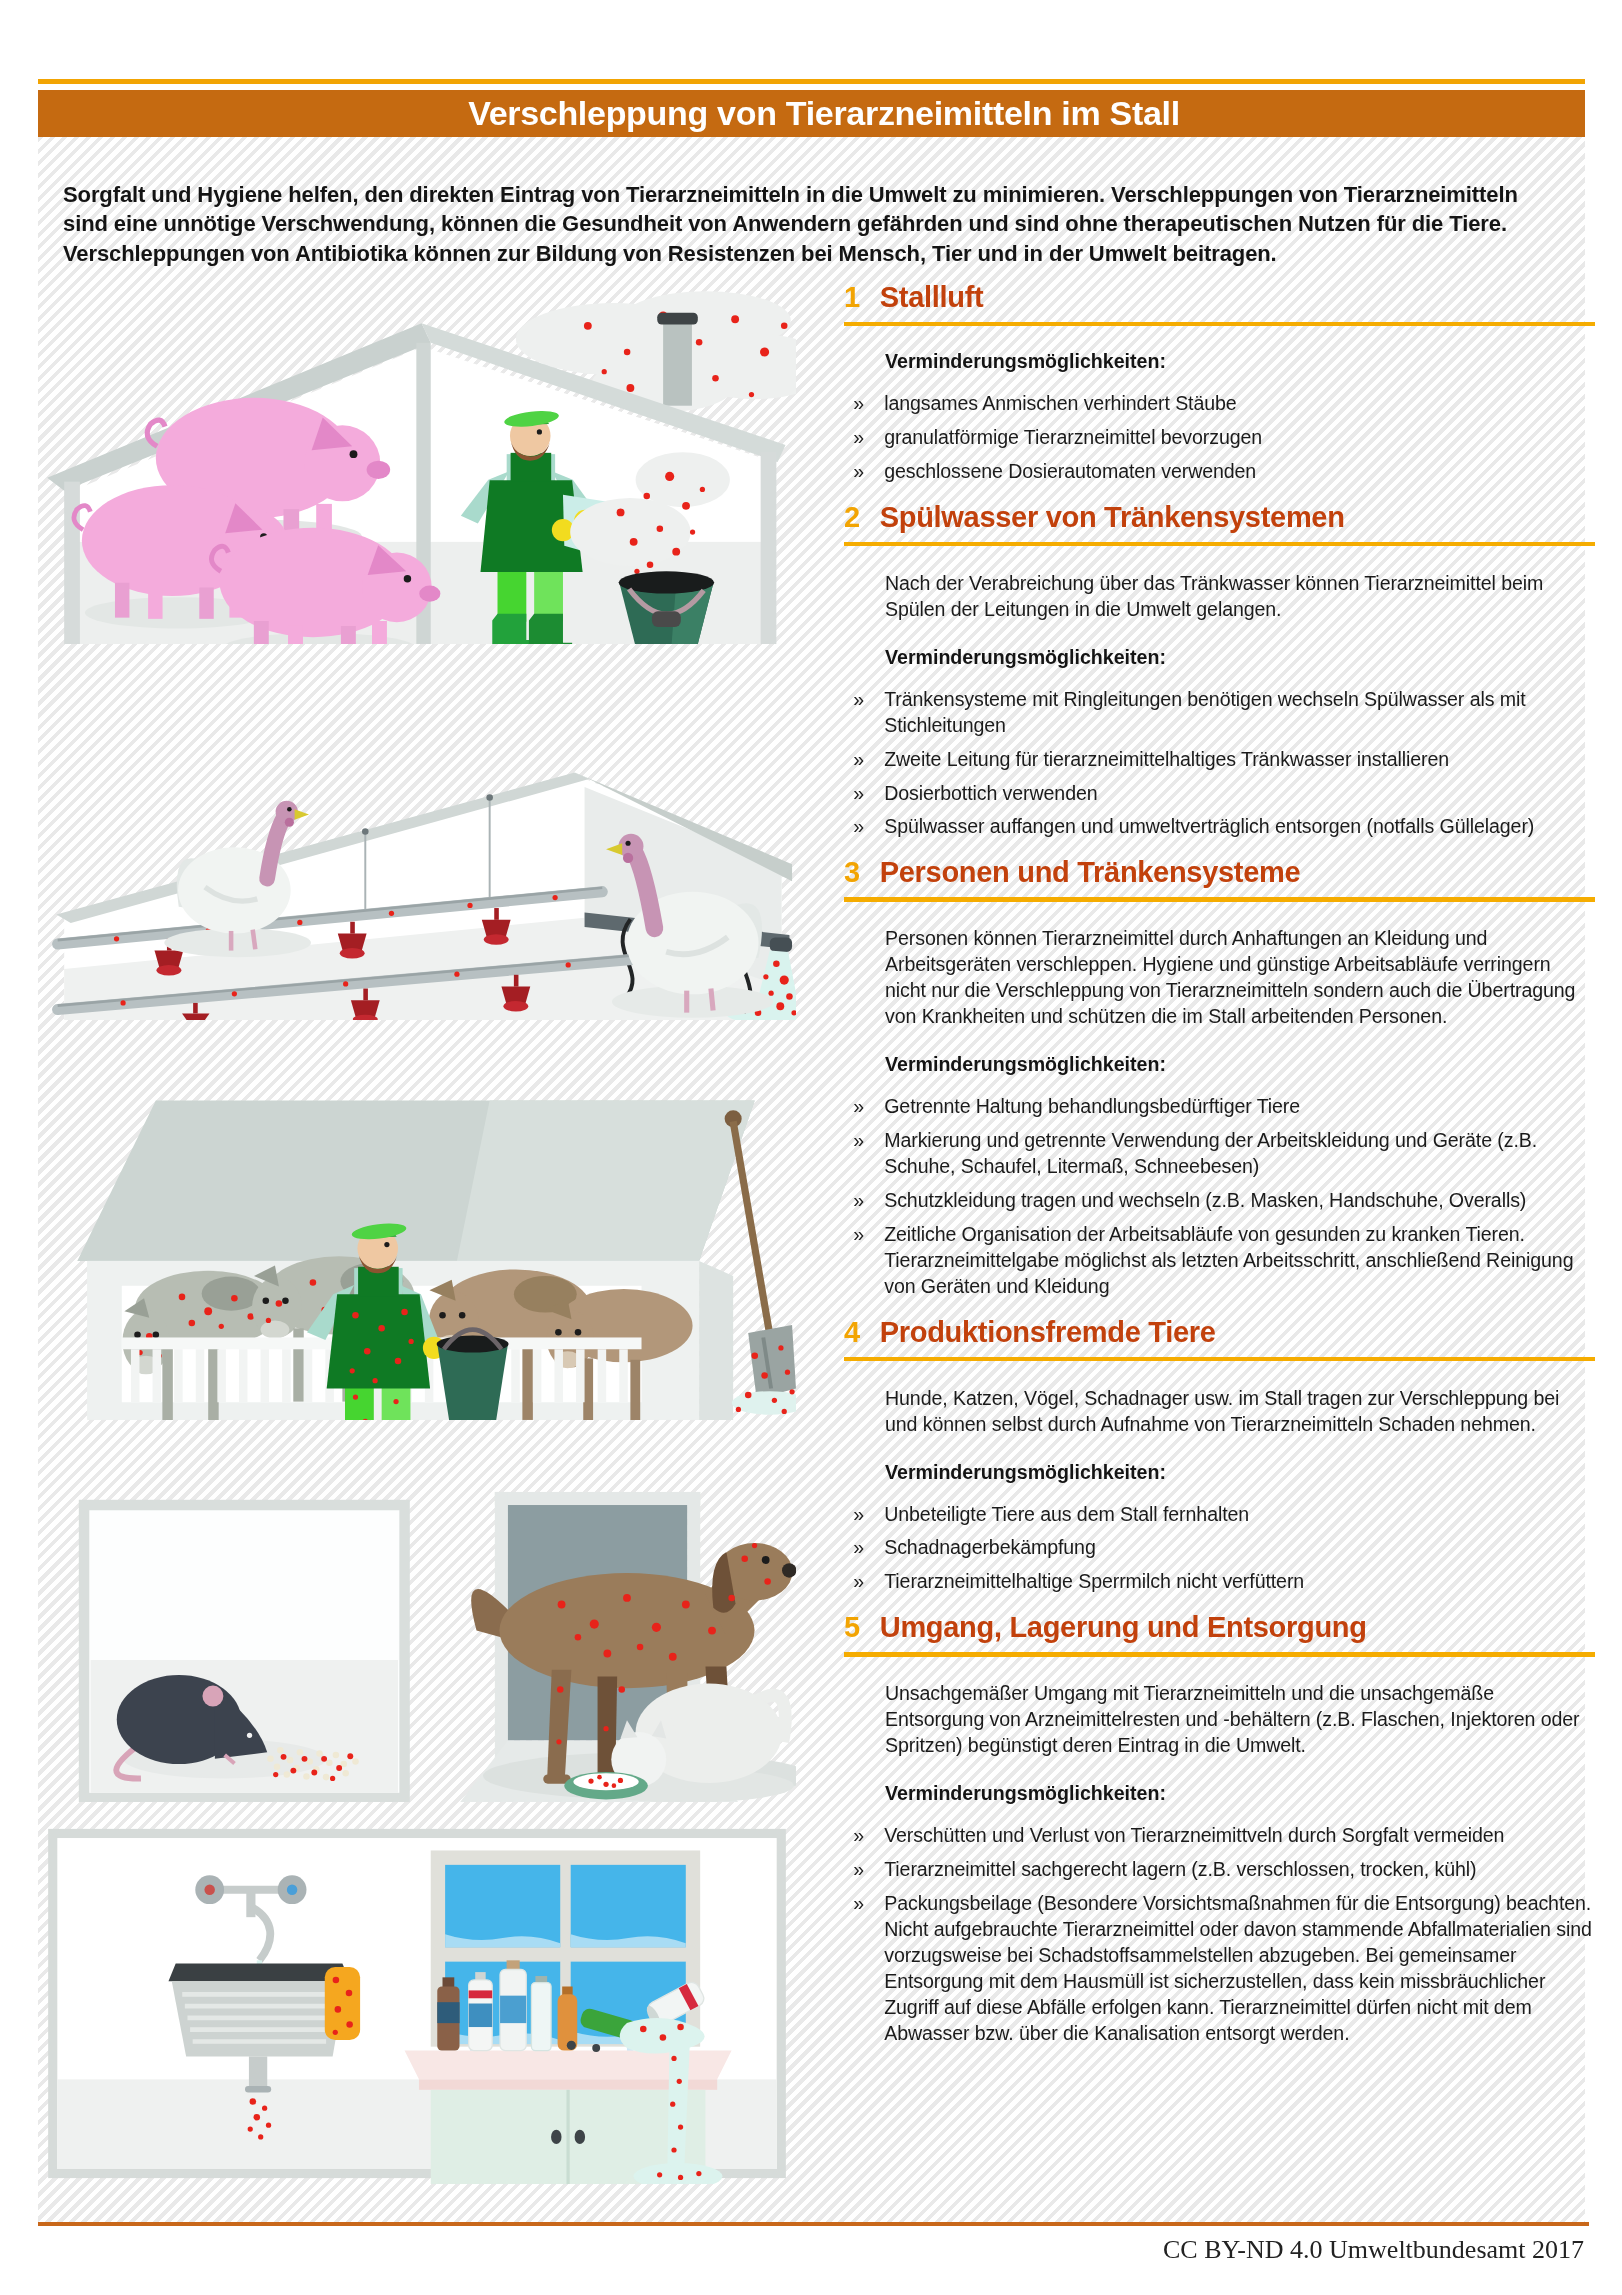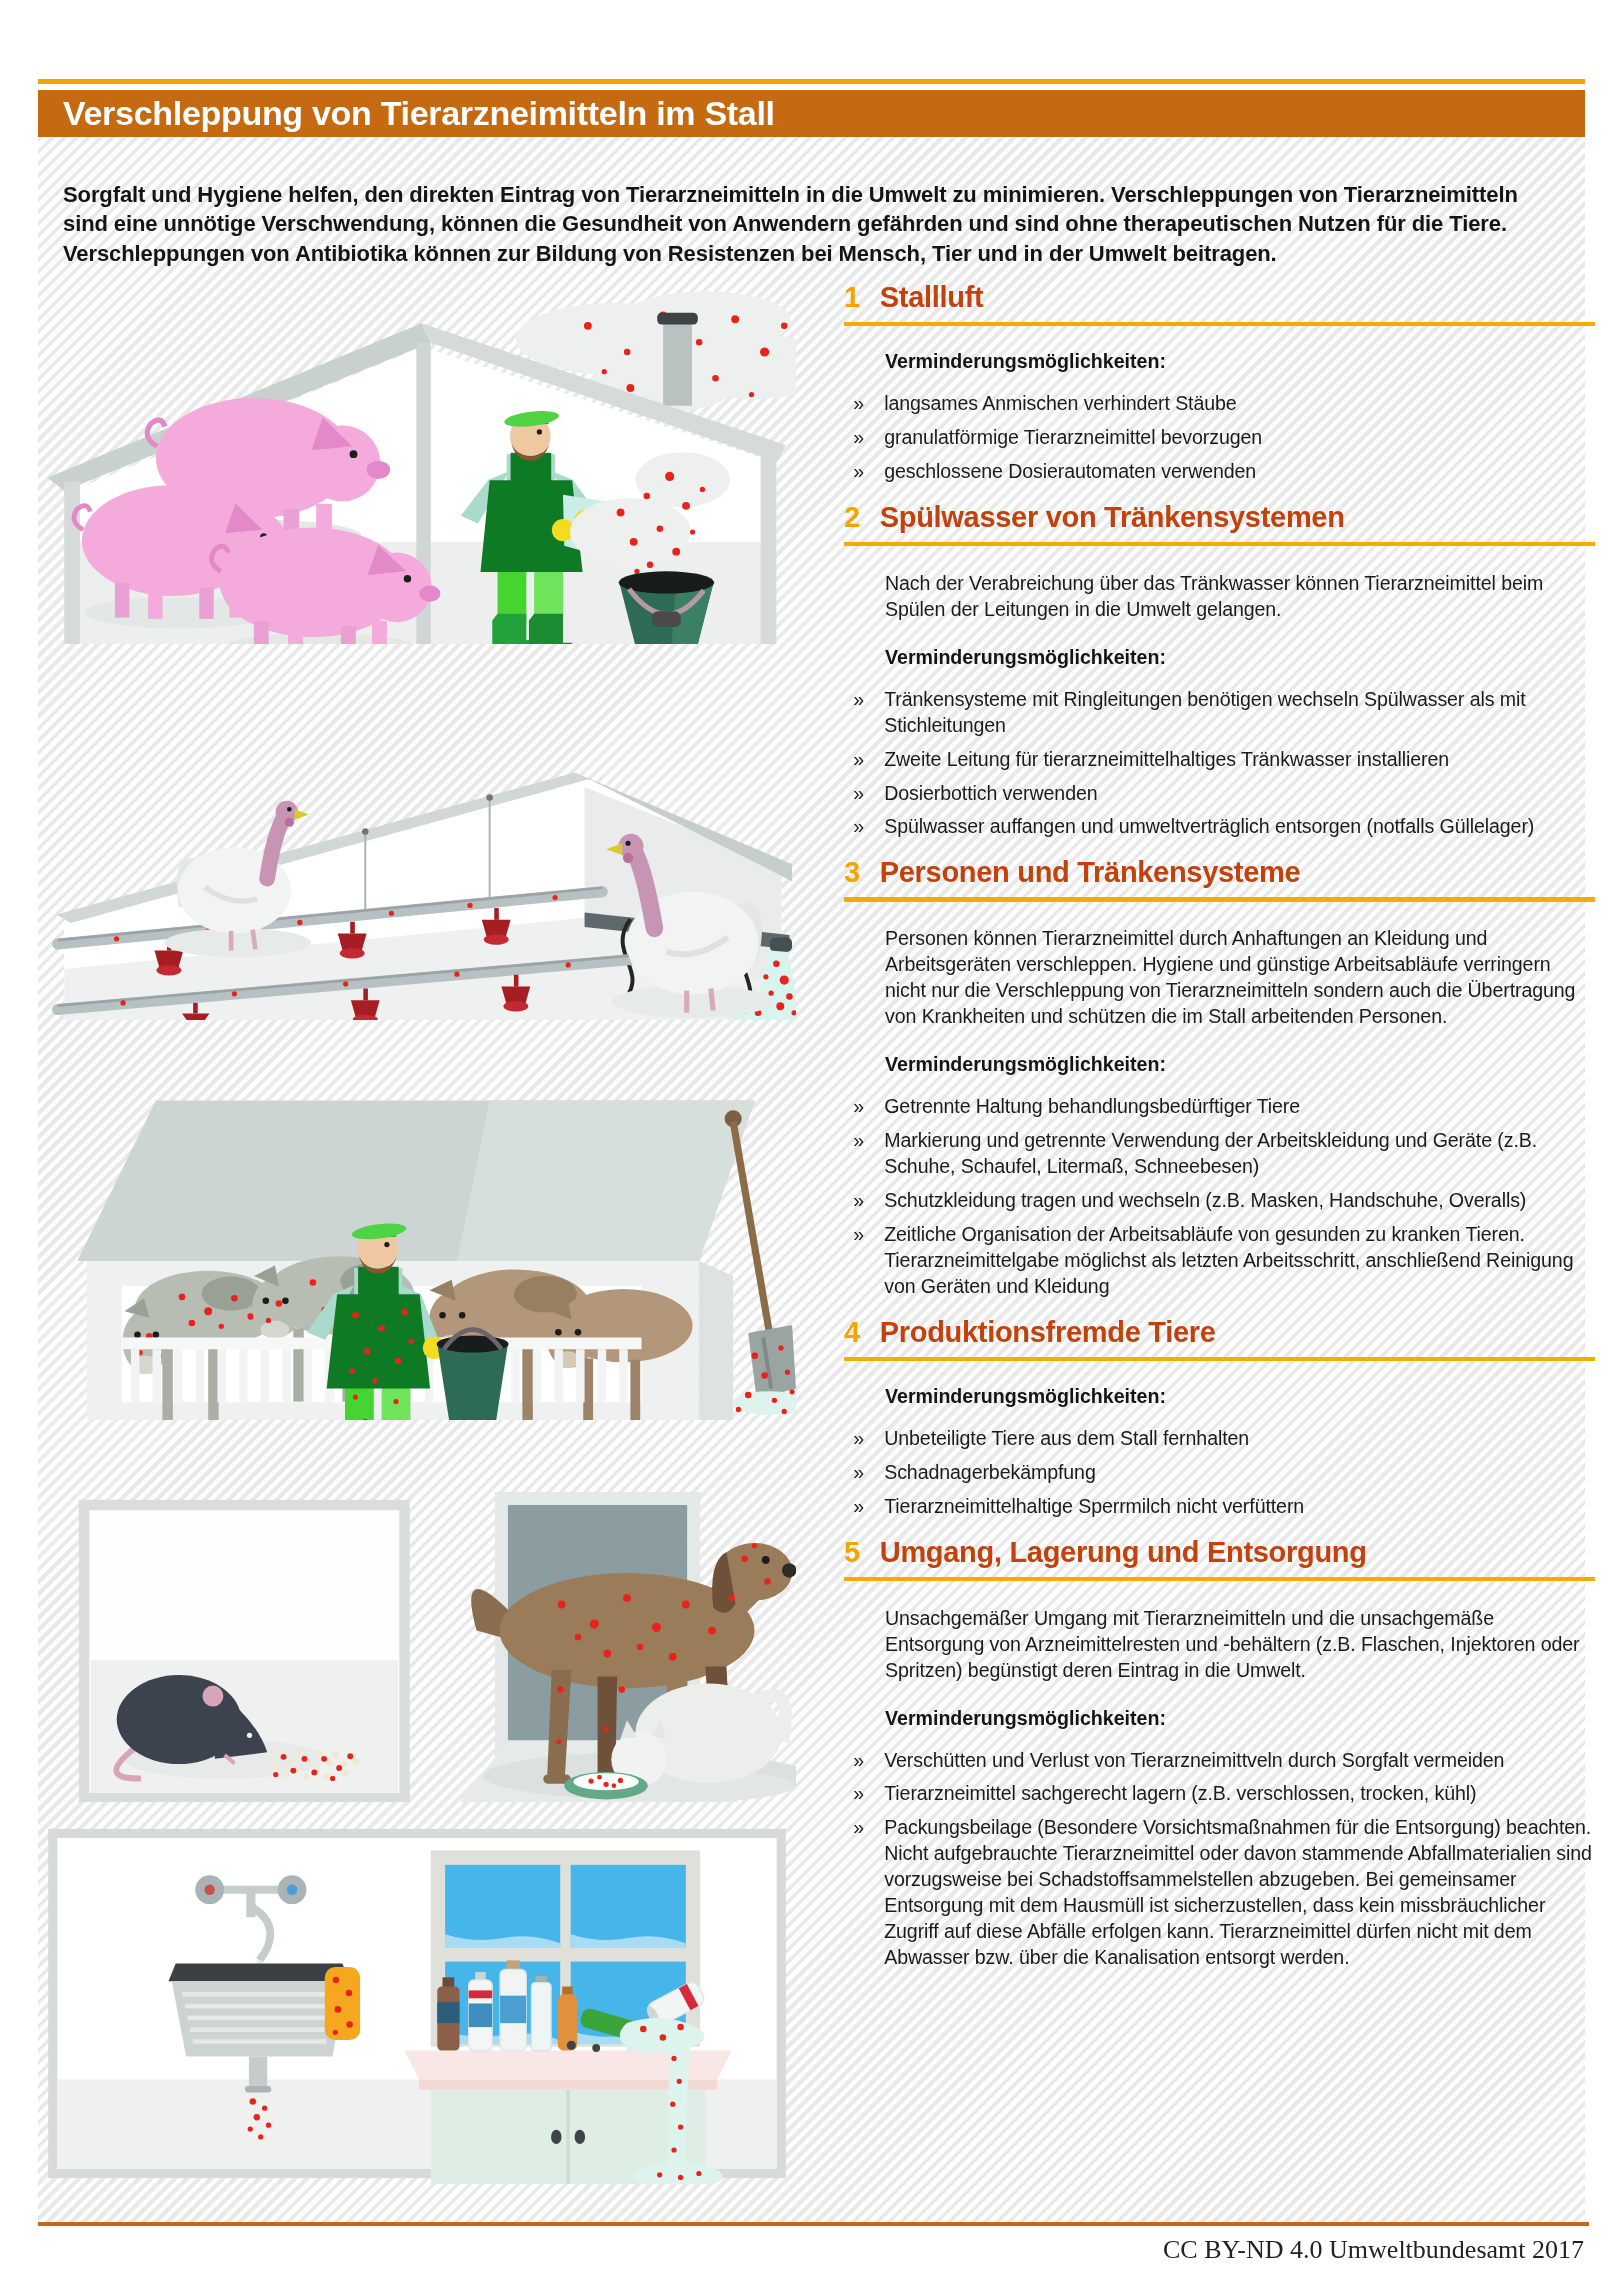--- a/index.html
+++ b/index.html
@@ -3,21 +3,21 @@
 <meta charset="utf-8">
 <style>
   html,body{margin:0;padding:0;}
   body{
     width:1623px;height:2295px;position:relative;background:#ffffff;
     font-family:"Liberation Sans", sans-serif;color:#1a1a1a;overflow:hidden;
   }
   .top-thin-line{position:absolute;left:38px;right:38px;top:79px;height:5.2px;background:#F2A403;}
   .title-bar{
     position:absolute;left:38px;right:38px;top:90px;height:47px;background:#C56A11;
-    display:flex;align-items:center;box-sizing:border-box;padding-left:25px;
+    display:flex;align-items:center;box-sizing:border-box;padding-left:25px;justify-content:center;
   }
   .title-bar h1{margin:0;color:#ffffff;font-size:34px;font-weight:bold;letter-spacing:-0.3px;}
   .stripe-panel{
     position:absolute;left:38px;right:38px;top:137px;height:2085px;
     background:repeating-linear-gradient(135deg,#e9e9e9 0px,#e9e9e9 3.9px,#ffffff 3.9px,#ffffff 8.5px);
   }
   .intro{
     position:absolute;left:63px;top:158px;width:1498px;
     font-size:22px;font-weight:bold;line-height:29.4px;letter-spacing:-0.1px;color:#141414;
   }
@@ -784,20 +784,21 @@
         </li>
     </ul>
   </section>
 
   <section>
     <div class="sec-head">
       <span class="sec-num">4</span>
       <h2>Produktionsfremde Tiere</h2>
     </div>
     <div class="sec-rule"></div>
+    <p class="sec-body">Hunde, Katzen, Vögel, Schadnager usw. im Stall tragen zur Verschleppung bei und können selbst durch Aufnahme von Tierarzneimitteln Schaden nehmen.</p>
     <p class="sec-sub">Verminderungsmöglichkeiten:</p>
     <ul class="measures">
       <li>
           <span class="marker">»</span>
           <span class="btext">Unbeteiligte Tiere aus dem Stall fernhalten</span>
         </li>
       <li>
           <span class="marker">»</span>
           <span class="btext">Schadnagerbekämpfung</span>
         </li>

